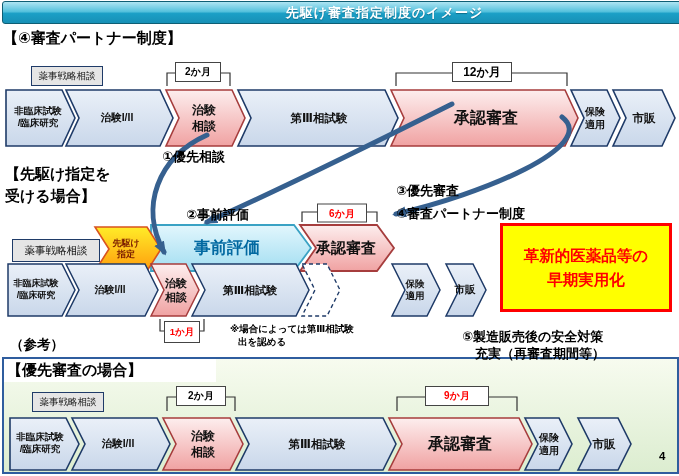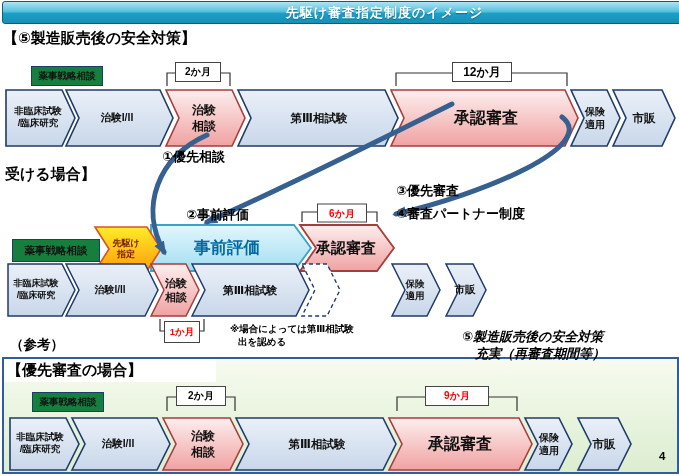--- a/index.html
+++ b/index.html
@@ -7,42 +7,43 @@
   #stage{position:relative;width:679px;height:476px;background:#fff;overflow:hidden;}
   
   .hdr{position:absolute;left:2px;top:1px;width:675px;height:21px;border:1px solid #0e5e74;border-radius:3px;
        background:linear-gradient(#aee4f2 0%,#56c2dd 45%,#1b9fc6 55%,#1790b6 100%);
        display:flex;align-items:center;justify-content:center;padding-left:44px;}
   .hdr span{color:#fff;font-weight:bold;font-size:13px;letter-spacing:1px;text-shadow:0 1px 1px #0b6d8c;}
   .h1{position:absolute;font-weight:bold;color:#000;white-space:nowrap;}
   svg{position:absolute;left:0;top:0;z-index:2;}
   .ovl{position:absolute;z-index:3;transform:translate(-50%,-50%);text-align:center;white-space:nowrap;color:#111;font-weight:bold;}
   .ovl .ln{display:block;}
-  .box{position:absolute;z-index:3;display:flex;align-items:center;justify-content:center;background:#15803d;
-       border:1.5px solid #1f3b68;font-weight:bold;color:#111;}
+  .box{position:absolute;z-index:3;display:flex;align-items:center;justify-content:center;background:#e5e5e5;
+       border:1.5px solid #1f3b68;font-weight:normal;color:#111;}
   .mbox{position:absolute;z-index:4;display:flex;align-items:center;justify-content:center;background:#fff;
         border:1px solid #444;font-weight:bold;transform:translate(-50%,-50%);}
   .red{color:#ff0000;}
   .callout{position:absolute;z-index:3;display:flex;flex-direction:column;align-items:center;justify-content:center;
            font-weight:bold;text-align:center;}
   .ann{position:absolute;z-index:4;font-weight:bold;color:#000;white-space:nowrap;}
   .panel{position:absolute;z-index:1;}
   .pagenum{position:absolute;z-index:4;font-weight:bold;color:#000;}
 </style>
 </head>
 <body>
 
 <div id="stage">
 
   <div class="hdr">
     <span>先駆け審査指定制度のイメージ</span>
   </div>
 
-  <div class="h1" style="left:3px;top:29px;font-size:15px;">【⑤製造販売後の安全対策】</div>
+  <div class="h1" style="left:3px;top:29px;font-size:15px;">【④審査パートナー制度】</div>
   <div class="h1" style="left:5px;top:163px;font-size:15px;line-height:22px;">
+    <span class="ln" style="display:block">【先駆け指定を</span>
     <span class="ln" style="display:block">受ける場合】</span>
   </div>
   <div class="h1" style="left:10px;top:336px;font-size:13.5px;">（参考）</div>
 
   <div class="panel" style="left:2px;top:357px;width:673px;height:113px;border:2px solid #2f5d9e;
        background:linear-gradient(#f7fbef, #dcedd0);"></div>
   <div style="position:absolute;z-index:3;left:4px;top:359px;width:212px;height:23px;background:#fff;"></div>
   <div class="h1" style="left:7px;top:361px;font-size:15px;z-index:4;">【優先審査の場合】</div>
 
   <svg width="679" height="476" viewBox="0 0 679 476">
@@ -173,26 +174,31 @@
   <div class="ovl" style="left:549px;top:444px;font-size:10px;line-height:13px;">
     <span class="ln">保険</span>
       <span class="ln">適用</span>
   </div>
   <div class="ovl" style="left:604px;top:444px;font-size:11.5px;"><span>市販</span></div>
 
   <div class="ann" style="left:162px;top:148px;font-size:13px;">①優先相談</div>
   <div class="ann" style="left:186px;top:206px;font-size:13px;">②事前評価</div>
   <div class="ann" style="left:396px;top:182px;font-size:13px;">③優先審査</div>
   <div class="ann" style="left:396px;top:205px;font-size:13px;">④審査パートナー制度</div>
-  <div class="ann" style="left:462px;top:328px;font-size:13px;line-height:17px;font-style:italic;">
+  <div class="ann" style="left:462px;top:328px;font-size:13px;line-height:17px;">
     <span style="display:block">⑤製造販売後の安全対策</span>
     <span style="display:block;padding-left:13px;">充実（再審査期間等）</span>
   </div>
 
   <div class="ann" style="left:230px;top:322px;font-size:9.5px;line-height:13px;">
     <span style="display:block">※場合によっては第Ⅲ相試験</span>
     <span style="display:block;padding-left:8px;">出を認める</span>
   </div>
 
+  <div class="callout" style="left:500px;top:223px;width:166px;height:83px;background:#ffff00;border:3px solid #ff0000;
+       color:#ff0000;font-size:15.5px;line-height:24px;">
+    <span>革新的医薬品等の</span>
+    <span>早期実用化</span>
+  </div>
 
   <div class="pagenum" style="left:659px;top:450px;font-size:11.5px;">4</div>
 
 </div>
 
 </body></html>

